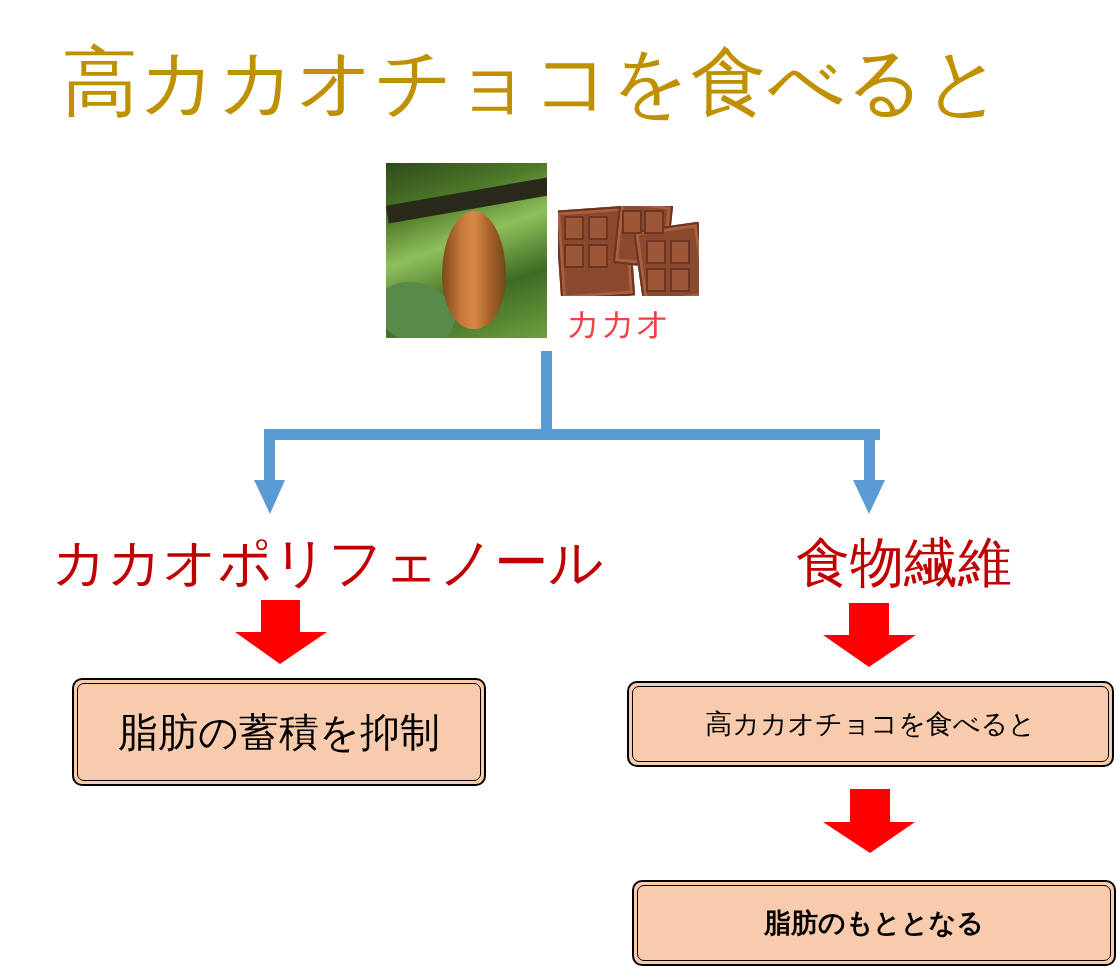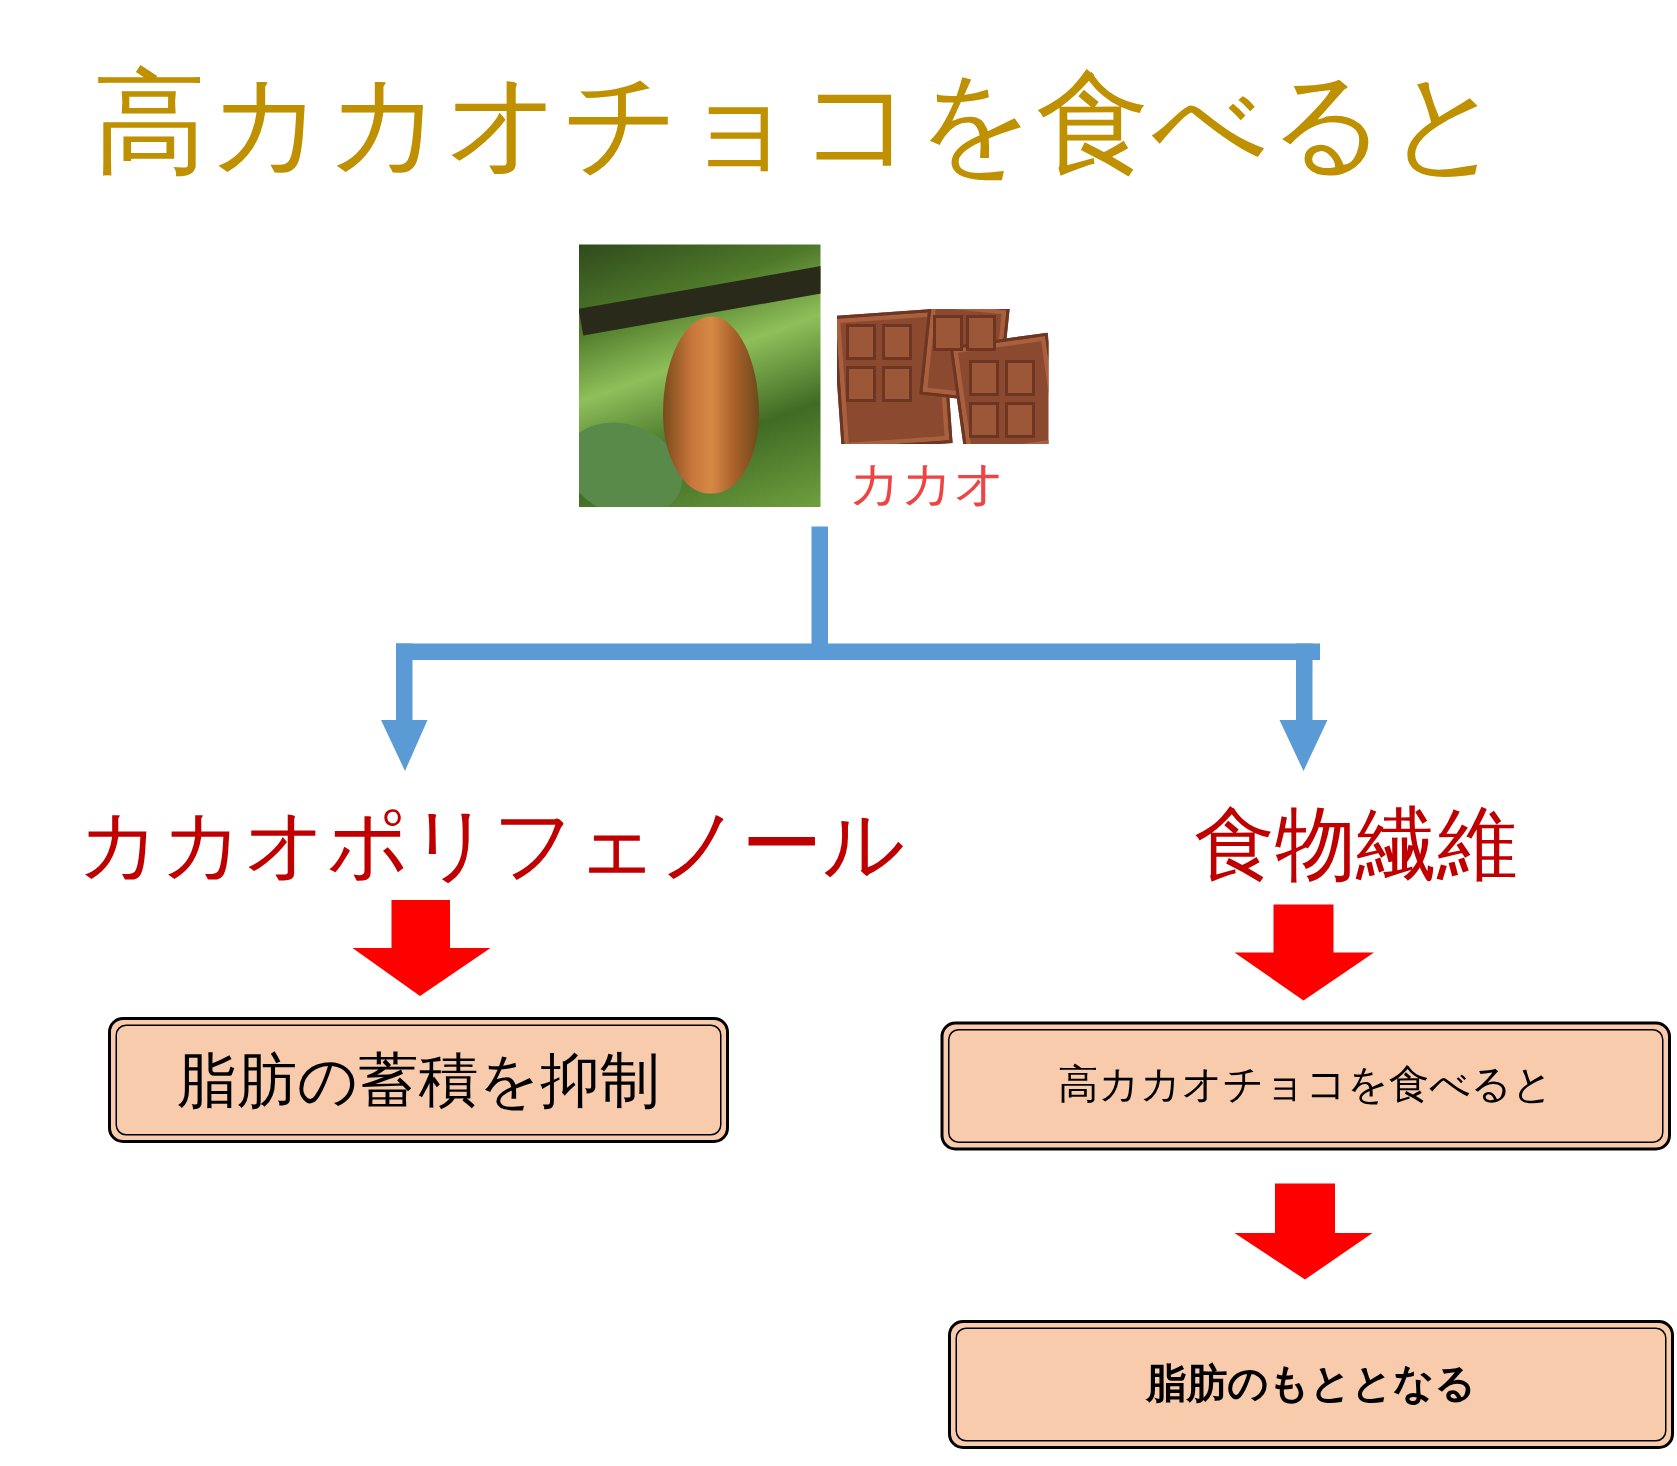--- a/index.html
+++ b/index.html
@@ -28,21 +28,21 @@
   #cacao-label { left:566px; top:306px; font-size:34px; color:#ef4444; line-height:1; }
   svg.conn { position:absolute; left:0; top:0; }
   .branch-title { font-size:54px; color:#c00000; line-height:1; white-space:nowrap; }
   #left-title { left:36px; top:536px;margin-left:16px; }
   #right-title { left:760px; top:536px;margin-left:36px; }
   .box { position:absolute; background:#f8cbad; border:2px solid #000; border-radius:10px;
          box-sizing:border-box; display:flex; align-items:center; justify-content:center;
          text-align:center; color:#000; }
   .box::before { content:""; position:absolute; left:3px; top:3px; right:3px; bottom:3px;
                  border:1px solid #000; border-radius:7px; pointer-events:none; }
-  #box-left { left:72px; top:678px; width:414px; height:84px; font-size:40px; }
+  #box-left { left:72px; top:678px; width:414px; height:108px; font-size:40px; }
   #box-right1 { left:627px; top:681px; width:487px; height:86px; font-size:27px; line-height:36px; }
   #box-right2 { left:632px; top:880px; width:484px; height:86px; font-size:27px; line-height:36px;font-weight:bold; }
   .line { display:block; }
 </style>
 </head>
 <body>
 
 <div id="title" class="abs" style="color: rgb(191, 144, 0);">高カカオチョコを食べると</div>
 
 <div id="photo-pod" class="abs">

